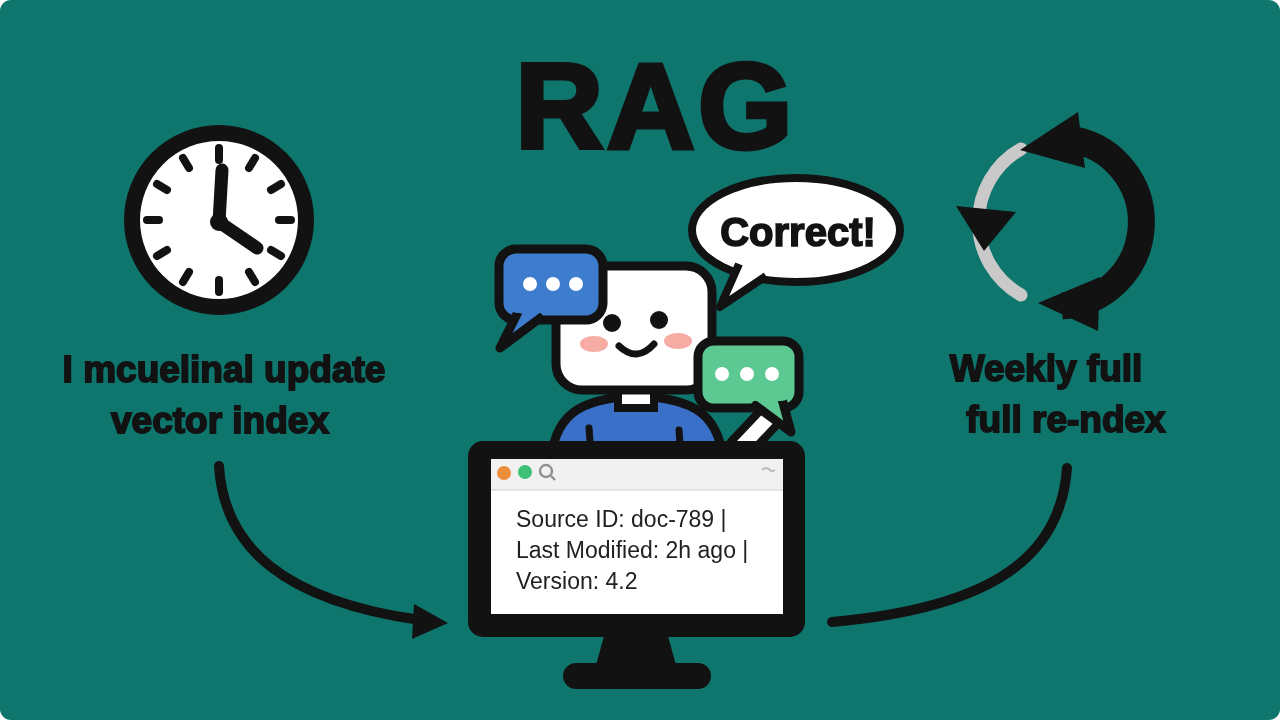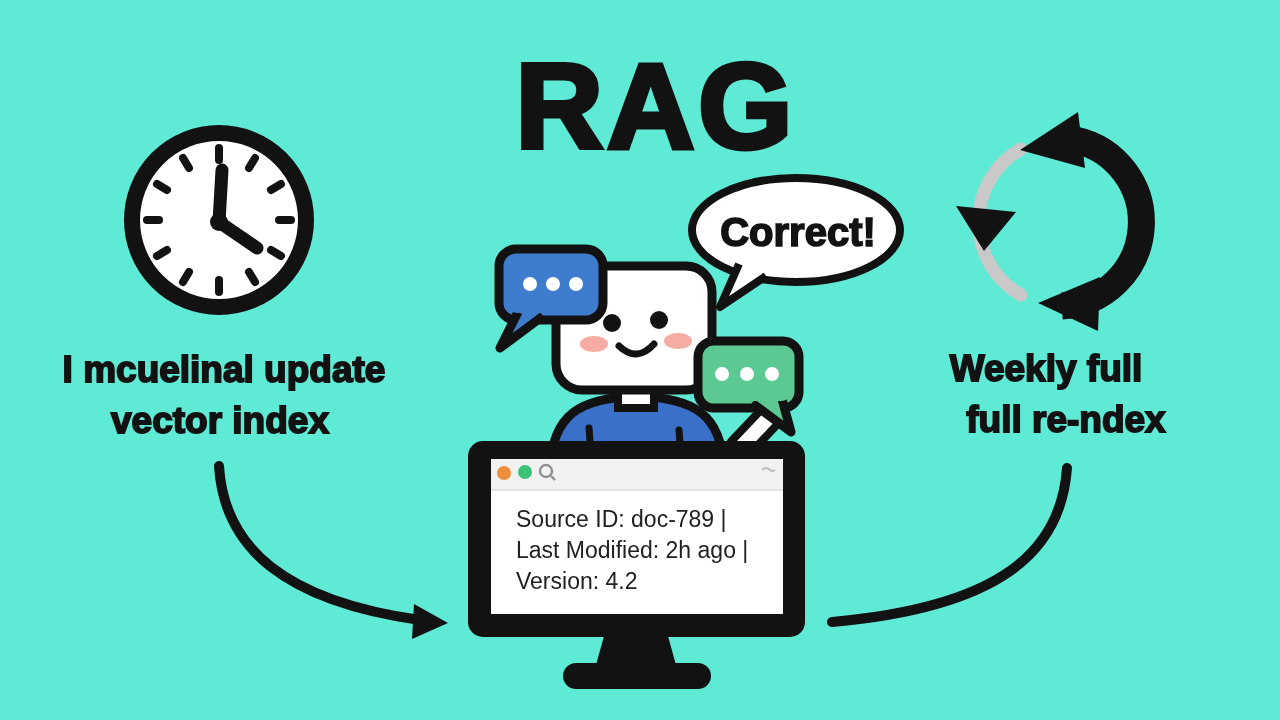--- a/index.html
+++ b/index.html
@@ -1,17 +1,17 @@
 <!DOCTYPE html>
 <html style="--ink: #121212; --bubble-blue: #3e7ccd; --bubble-green: #5cc892; --body-blue: #3a70c8; --cheek-pink: #f6aba3; --toolbar-gray: #f1f1f1; --control-orange: #ee8e3d; --control-green: #3fc077; --arc-gray: #c9c9c9;"><head>
 <meta charset="utf-8">
 <style>
   html,body { margin:0; padding:0; background:#ffffff; }
-  #stage { position:relative; width:1280px; height:720px; background:#5eead4; overflow:hidden;
-           font-family:"Liberation Sans", sans-serif; }
+  #stage { position:relative; width:1280px; height:720px; background:#0f766e; overflow:hidden;
+           font-family:"Liberation Sans", sans-serif;border-radius:11px; }
   svg { display:block; }
   text { font-family:"Liberation Sans", sans-serif; }
   .title-text   { font-size:121px; font-weight:bold; fill:var(--ink); stroke:var(--ink);
                   stroke-width:5; paint-order:stroke; letter-spacing:4px; }
   .caption-text { font-size:37px; font-weight:bold; fill:var(--ink); stroke:var(--ink);
                   stroke-width:1.8; paint-order:stroke; }
   .correct-text { font-size:40px; font-weight:bold; fill:var(--ink); stroke:var(--ink);
                   stroke-width:1.6; paint-order:stroke; }
   .screen-text  { font-size:23px; fill:#212121; }
   .ink-stroke   { stroke:var(--ink); }

